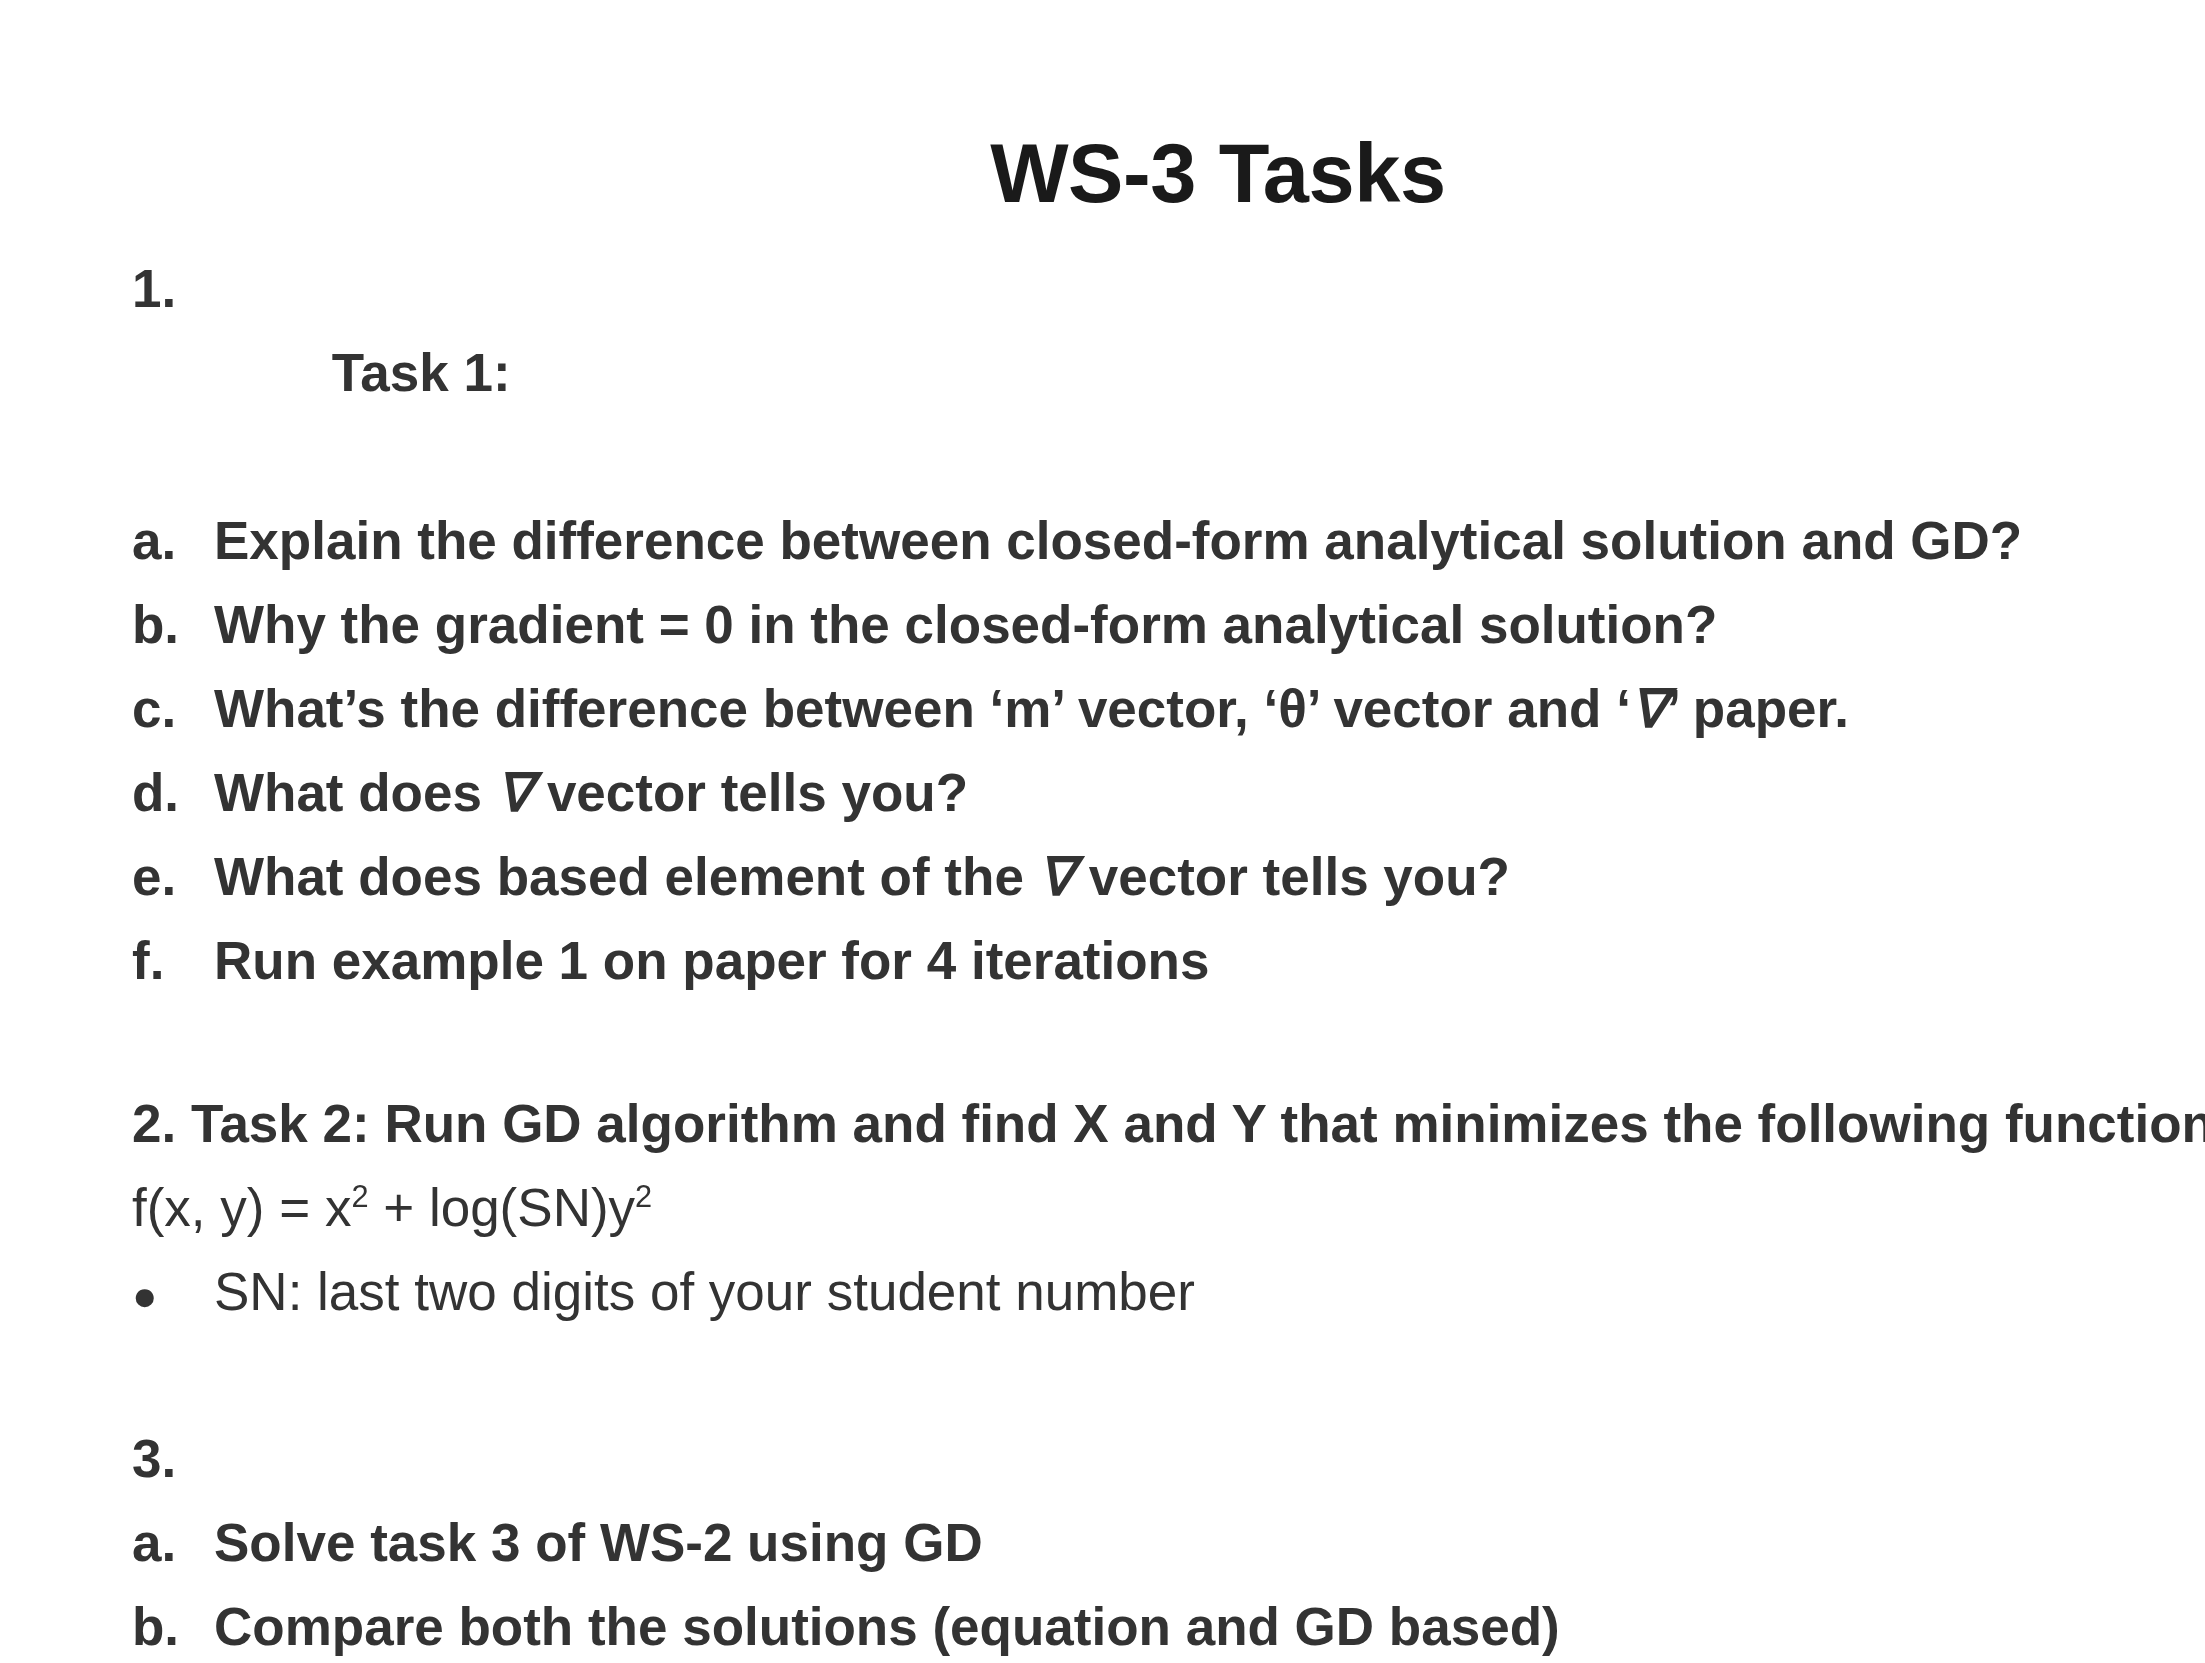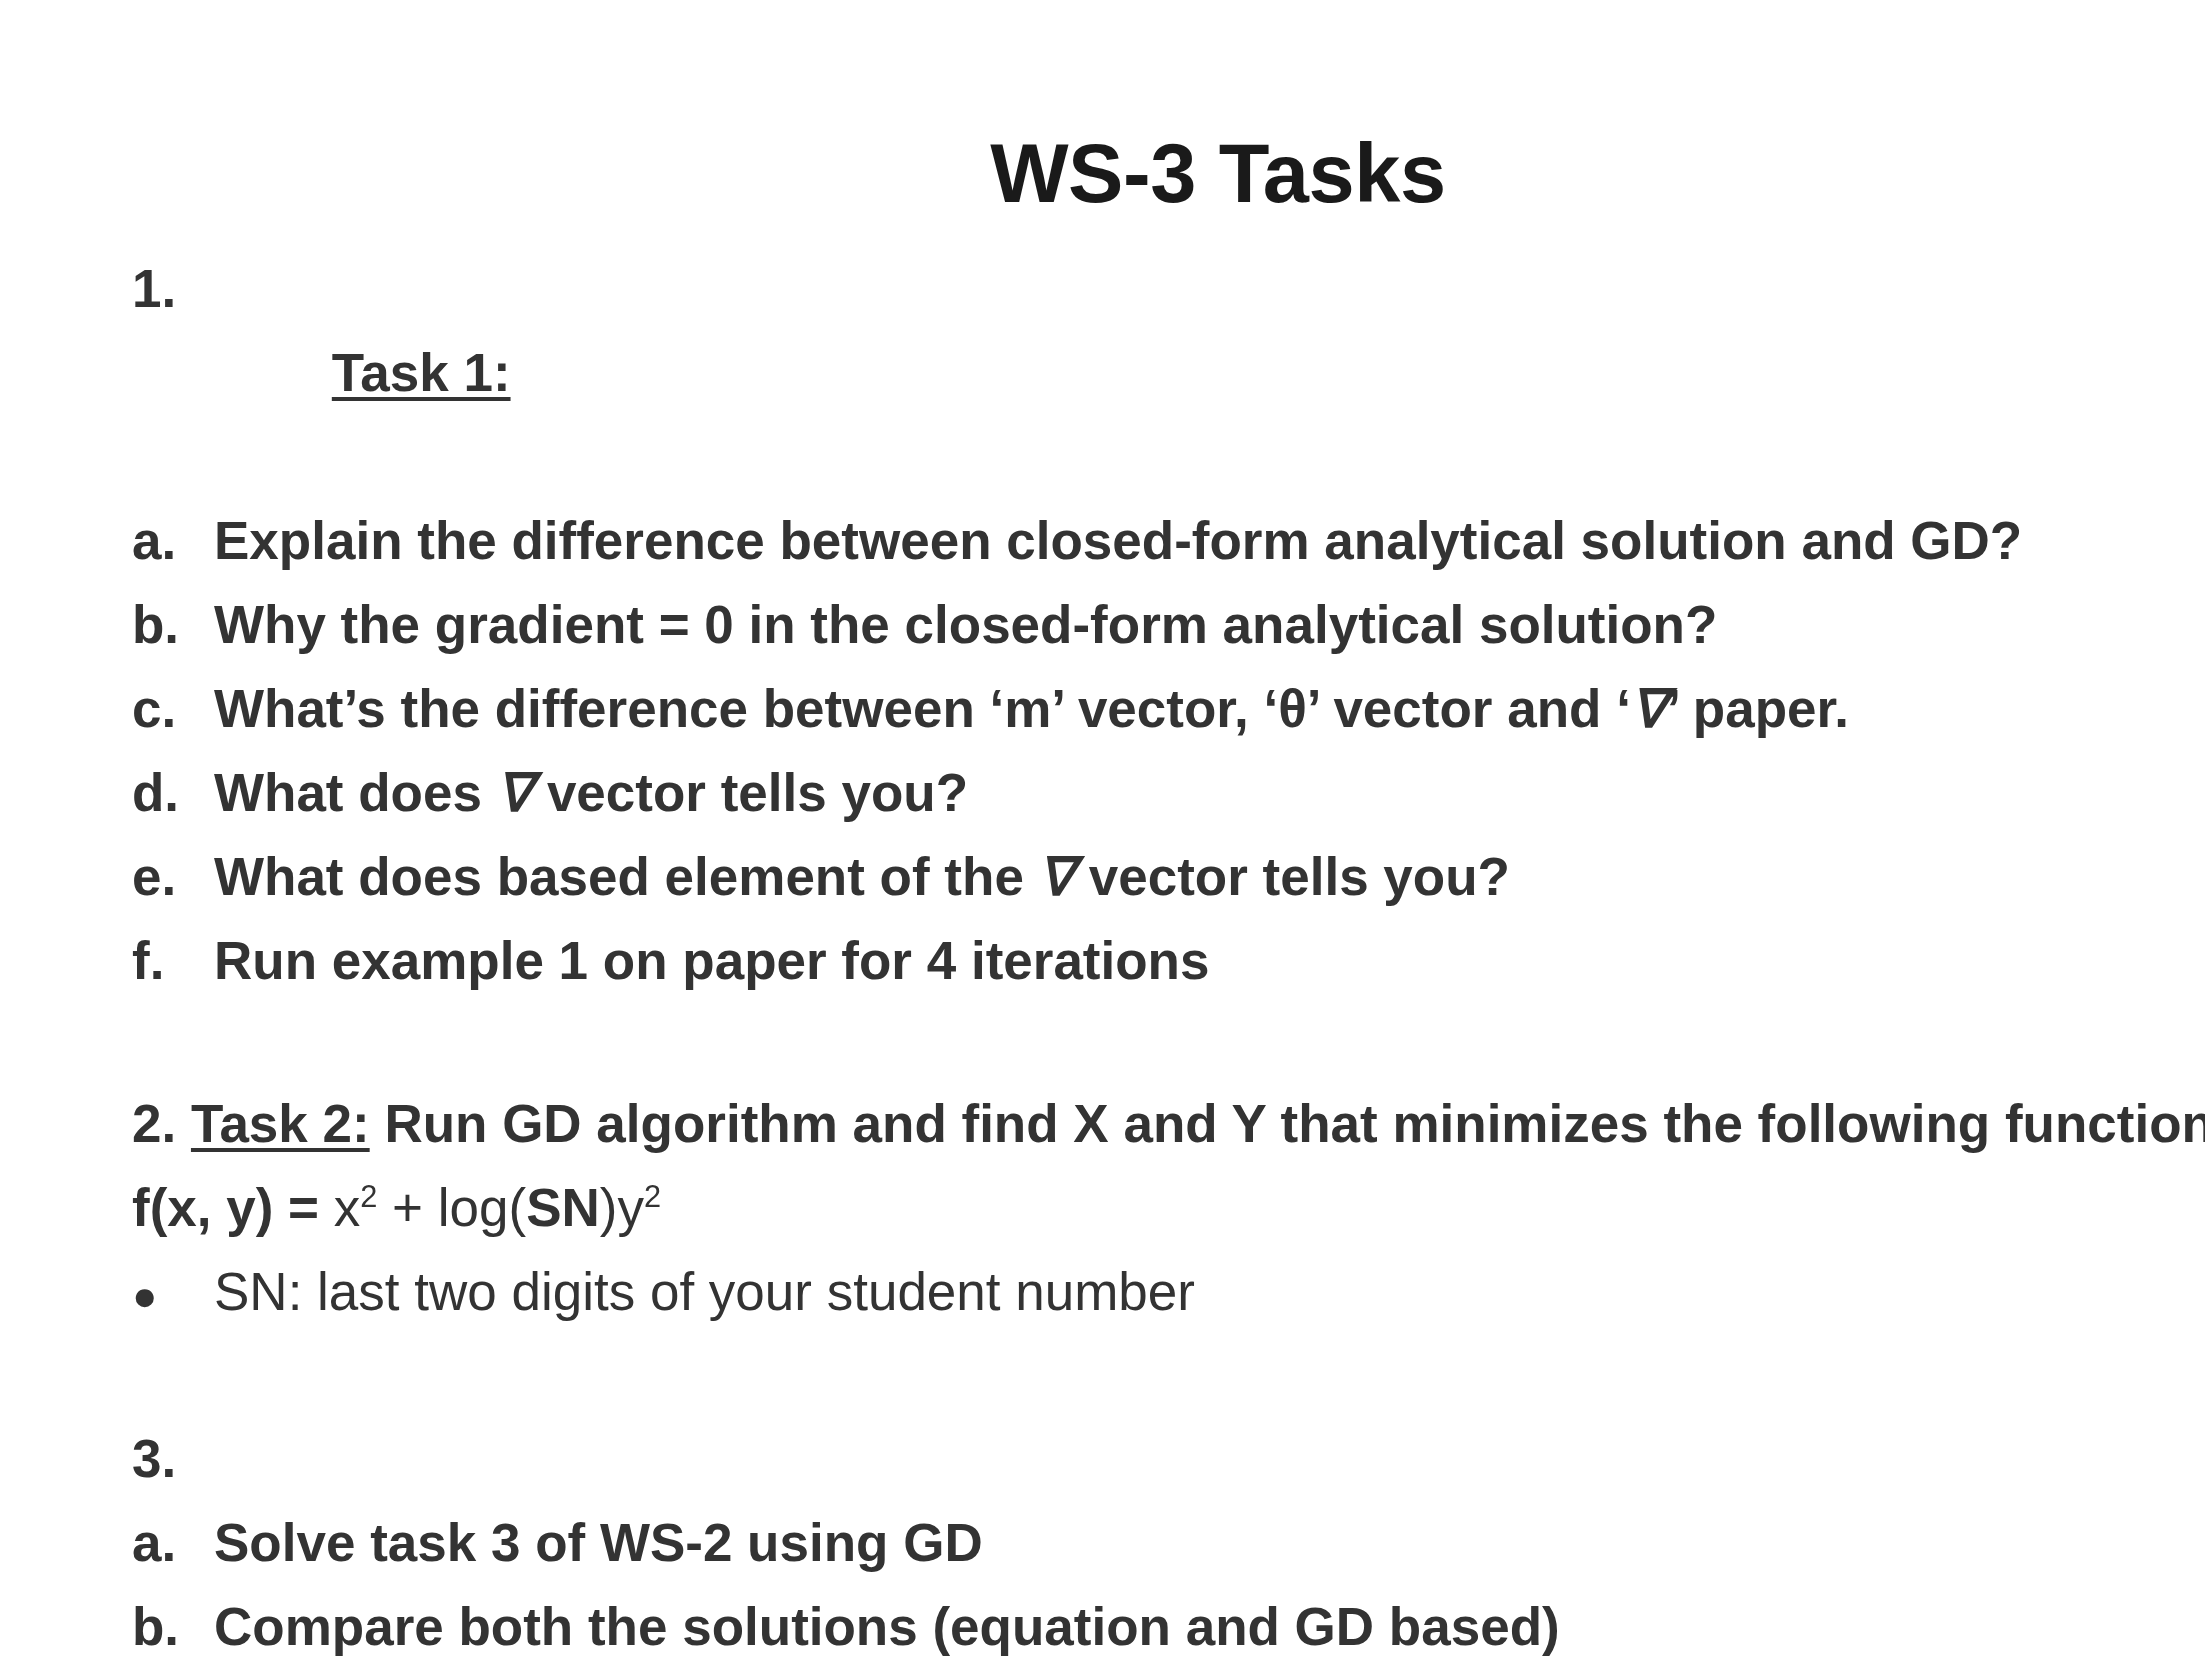--- a/index.html
+++ b/index.html
@@ -80,27 +80,26 @@
     font-size: 42px;
   }
 
   .content {
     flex: 1 1 auto;
     white-space: pre-wrap;
     min-width: 0;
   }
 
   .underline {
-    text-decoration: underline;
     text-underline-offset: 6.2px;
     text-decoration-thickness: 4px;
   }
 
   .regular { font-weight: normal; }
-  .bold    { font-weight: bold; }
+  .bold    { font-weight: normal; }
 
   .nabla {
     font-style: italic;
     font-weight: bold;
   }
 
   sup {
     font-size: 0.58em;
     vertical-align: super;
     line-height: 0;

